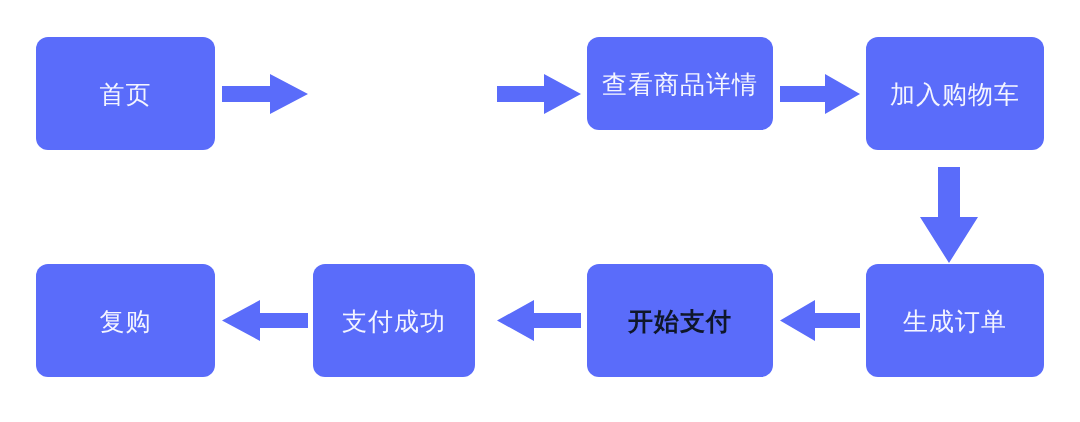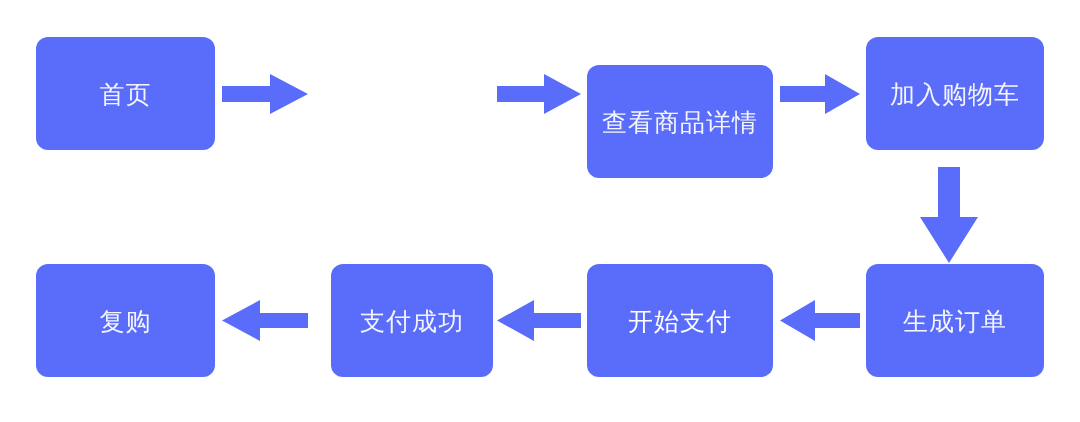--- a/index.html
+++ b/index.html
@@ -44,26 +44,26 @@
   .arrow svg {
     display: block;
     width: 100%;
     height: 100%;
     overflow: visible;
   }
 
   
   #node-home            { left: 36px;  top: 37px;  width: 179px; height: 113px; }
   #node-search-browse   { left: 313px; top: 37px;  width: 177px; height: 113px; }
-  #node-product-detail  { left: 587px; top: 37px;  width: 186px; height: 113px; margin-top: 28px; }
+  #node-product-detail  { left: 587px; top: 37px;  width: 186px; height: 93px; }
   #node-add-to-cart     { left: 866px; top: 37px;  width: 178px; height: 113px; }
 
   
   #node-repurchase      { left: 36px;  top: 264px; width: 179px; height: 113px; }
-  #node-pay-success     { left: 331px; top: 264px; width: 162px; height: 113px; }
+  #node-pay-success     { left: 313px; top: 264px; width: 162px; height: 113px; }
   #node-start-pay       { left: 587px; top: 264px; width: 186px; height: 113px; }
   #node-create-order    { left: 866px; top: 264px; width: 178px; height: 113px; }
 
   
   #arrow-home-to-search           { left: 222px; top: 74px;  width: 86px;  height: 40px; }
   #arrow-search-to-detail         { left: 497px; top: 74px;  width: 84px;  height: 40px; }
   #arrow-detail-to-cart           { left: 780px; top: 74px;  width: 80px;  height: 40px; }
   #arrow-cart-to-order            { left: 920px; top: 167px; width: 58px;  height: 96px; }
   #arrow-order-to-startpay        { left: 780px; top: 300px; width: 80px;  height: 41px; }
   #arrow-startpay-to-paysuccess   { left: 497px; top: 300px; width: 84px;  height: 41px; }
@@ -84,21 +84,21 @@
   </div>
 
   <div class="node" id="node-add-to-cart" style="background: rgb(90, 108, 250); color: rgb(244, 245, 255);">
     <span class="label">加入购物车</span>
   </div>
 
   <div class="node" id="node-create-order" style="background: rgb(90, 108, 250); color: rgb(244, 245, 255);">
     <span class="label">生成订单</span>
   </div>
 
-  <div class="node" id="node-start-pay" style="background: rgb(90, 108, 250); color: #ffffff;">
+  <div class="node" id="node-start-pay" style="background: rgb(90, 108, 250); color: #0f172a; font-weight: bold;">
     <span class="label">开始支付</span>
   </div>
 
   <div class="node" id="node-pay-success" style="background: rgb(90, 108, 250); color: rgb(244, 245, 255);">
     <span class="label">支付成功</span>
   </div>
 
   <div class="node" id="node-repurchase" style="background: rgb(90, 108, 250); color: rgb(244, 245, 255); justify-content: center;">
     <span class="label">复购</span>
   </div>

